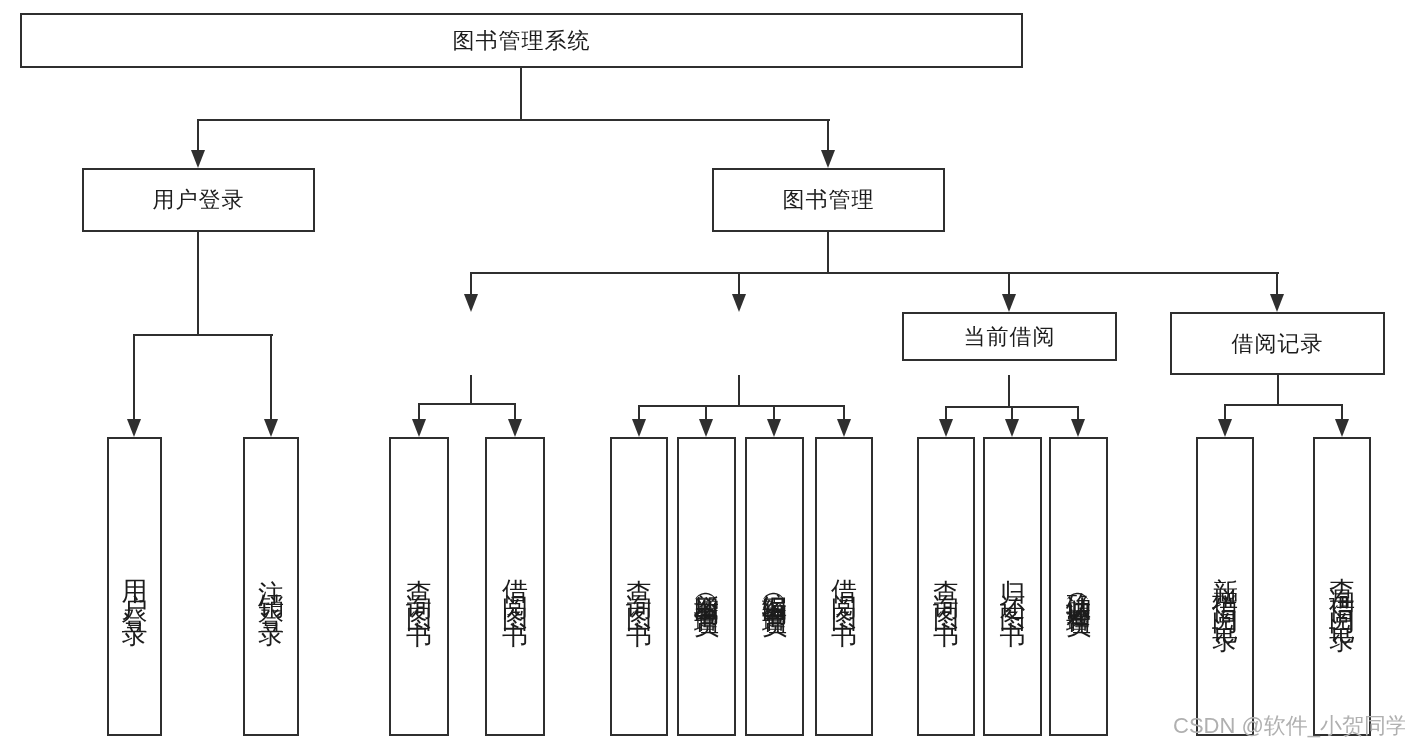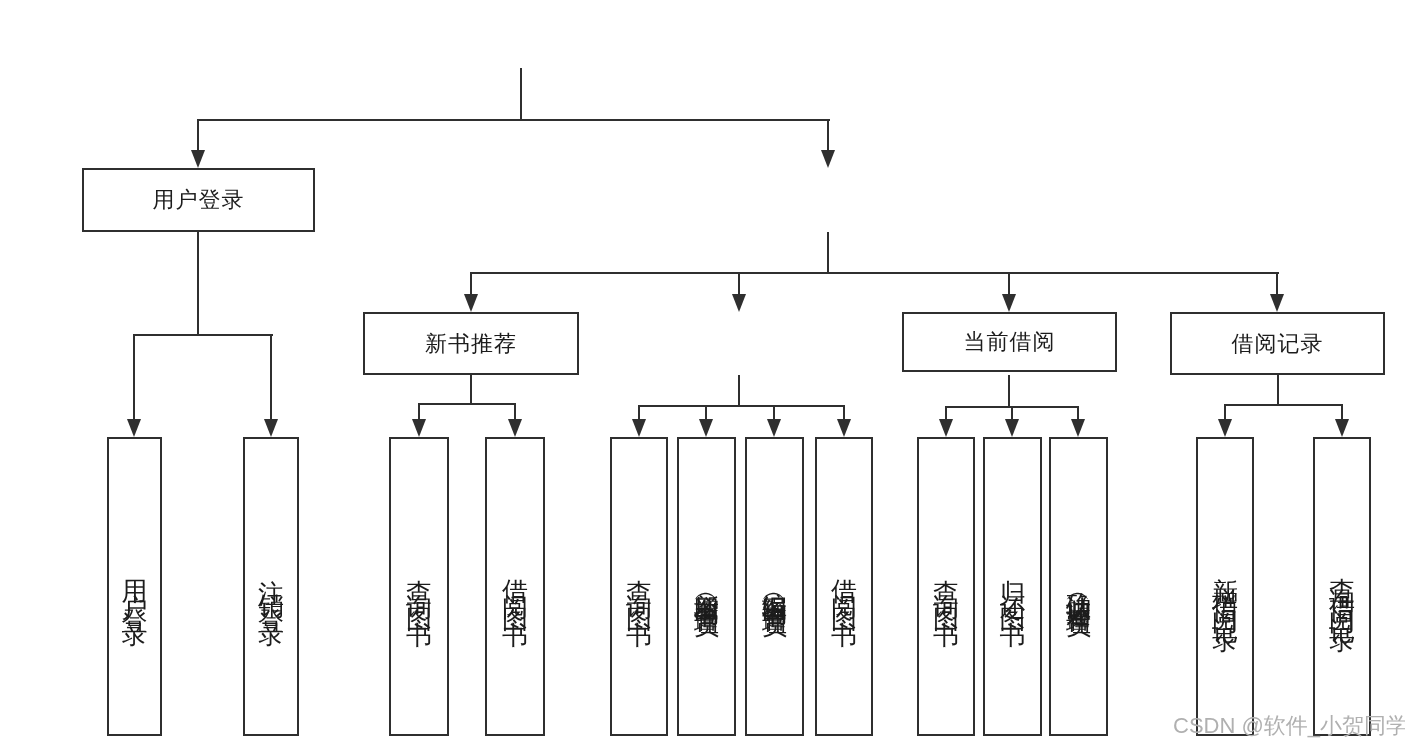--- a/index.html
+++ b/index.html
@@ -48,54 +48,57 @@
     font-family: "Liberation Sans", sans-serif;
     white-space: nowrap;
     z-index: 5;
   }
 </style>
 </head>
 <body>
 
 <div class="canvas">
 
+  <div class="box" style="left:20px;top:13px;width:1003px;height:55px">
+    <span class="hlabel">图书管理系统</span>
+  </div>
 
   <div class="line" style="left:520px;top:68px;width:2px;height:53px"></div>
   <div class="line" style="left:197px;top:119px;width:633px;height:2px"></div>
   <div class="line" style="left:197px;top:119px;width:2px;height:35px"></div>
   <div class="arrow" style="left:191px;top:150px"></div>
   <div class="line" style="left:827px;top:119px;width:2px;height:35px"></div>
   <div class="arrow" style="left:821px;top:150px"></div>
 
   <div class="box" style="left:82px;top:168px;width:233px;height:64px">
     <span class="hlabel">用户登录</span>
+  </div>
+  <div class="box" style="left:712px;top:168px;width:233px;height:64px">
+    <span class="hlabel">图书管理</span>
   </div>
 
   <div class="line" style="left:197px;top:232px;width:2px;height:104px"></div>
   <div class="line" style="left:133px;top:334px;width:140px;height:2px"></div>
   <div class="line" style="left:133px;top:334px;width:2px;height:86px"></div>
   <div class="arrow" style="left:127px;top:419px"></div>
   <div class="line" style="left:270px;top:334px;width:2px;height:86px"></div>
   <div class="arrow" style="left:264px;top:419px"></div>
 
   <div class="line" style="left:827px;top:232px;width:2px;height:42px"></div>
   <div class="line" style="left:470px;top:272px;width:809px;height:2px"></div>
   <div class="line" style="left:470px;top:272px;width:2px;height:24px"></div>
   <div class="arrow" style="left:464px;top:294px"></div>
   <div class="line" style="left:738px;top:272px;width:2px;height:24px"></div>
   <div class="arrow" style="left:732px;top:294px"></div>
   <div class="line" style="left:1008px;top:272px;width:2px;height:24px"></div>
   <div class="arrow" style="left:1002px;top:294px"></div>
   <div class="line" style="left:1276px;top:272px;width:2px;height:24px"></div>
   <div class="arrow" style="left:1270px;top:294px"></div>
 
-  <div class="box" style="left:363px;top:312px;width:216px;height:63px">
-    <span class="hlabel">新书推荐</span>
-  </div>
-  <div class="box" style="left:902px;top:312px;width:215px;height:60px">
+  <div class="box" style="left:902px;top:312px;width:215px;height:49px">
     <span class="hlabel">当前借阅</span>
   </div>
   <div class="box" style="left:1170px;top:312px;width:215px;height:63px">
     <span class="hlabel">借阅记录</span>
   </div>
 
   <div class="line" style="left:470px;top:375px;width:2px;height:30px"></div>
   <div class="line" style="left:418px;top:403px;width:98px;height:2px"></div>
   <div class="line" style="left:418px;top:403px;width:2px;height:17px"></div>
   <div class="arrow" style="left:412px;top:419px"></div>

